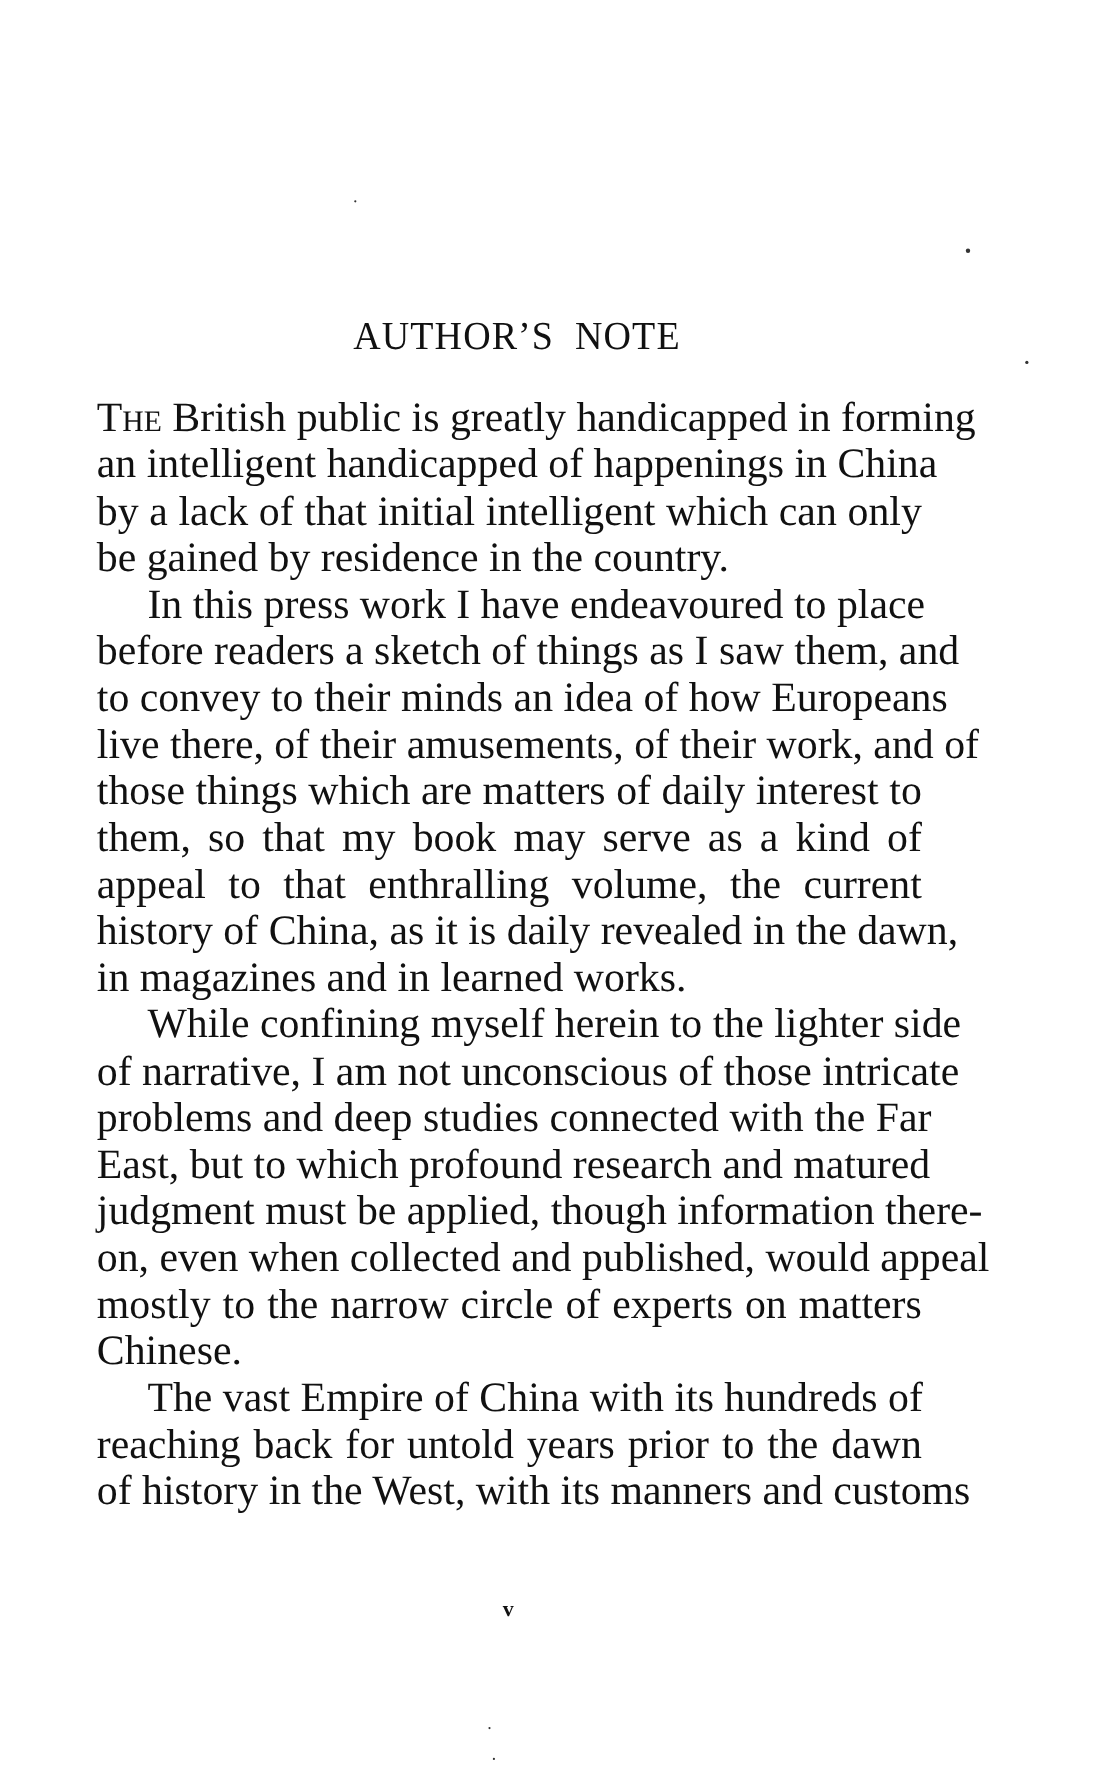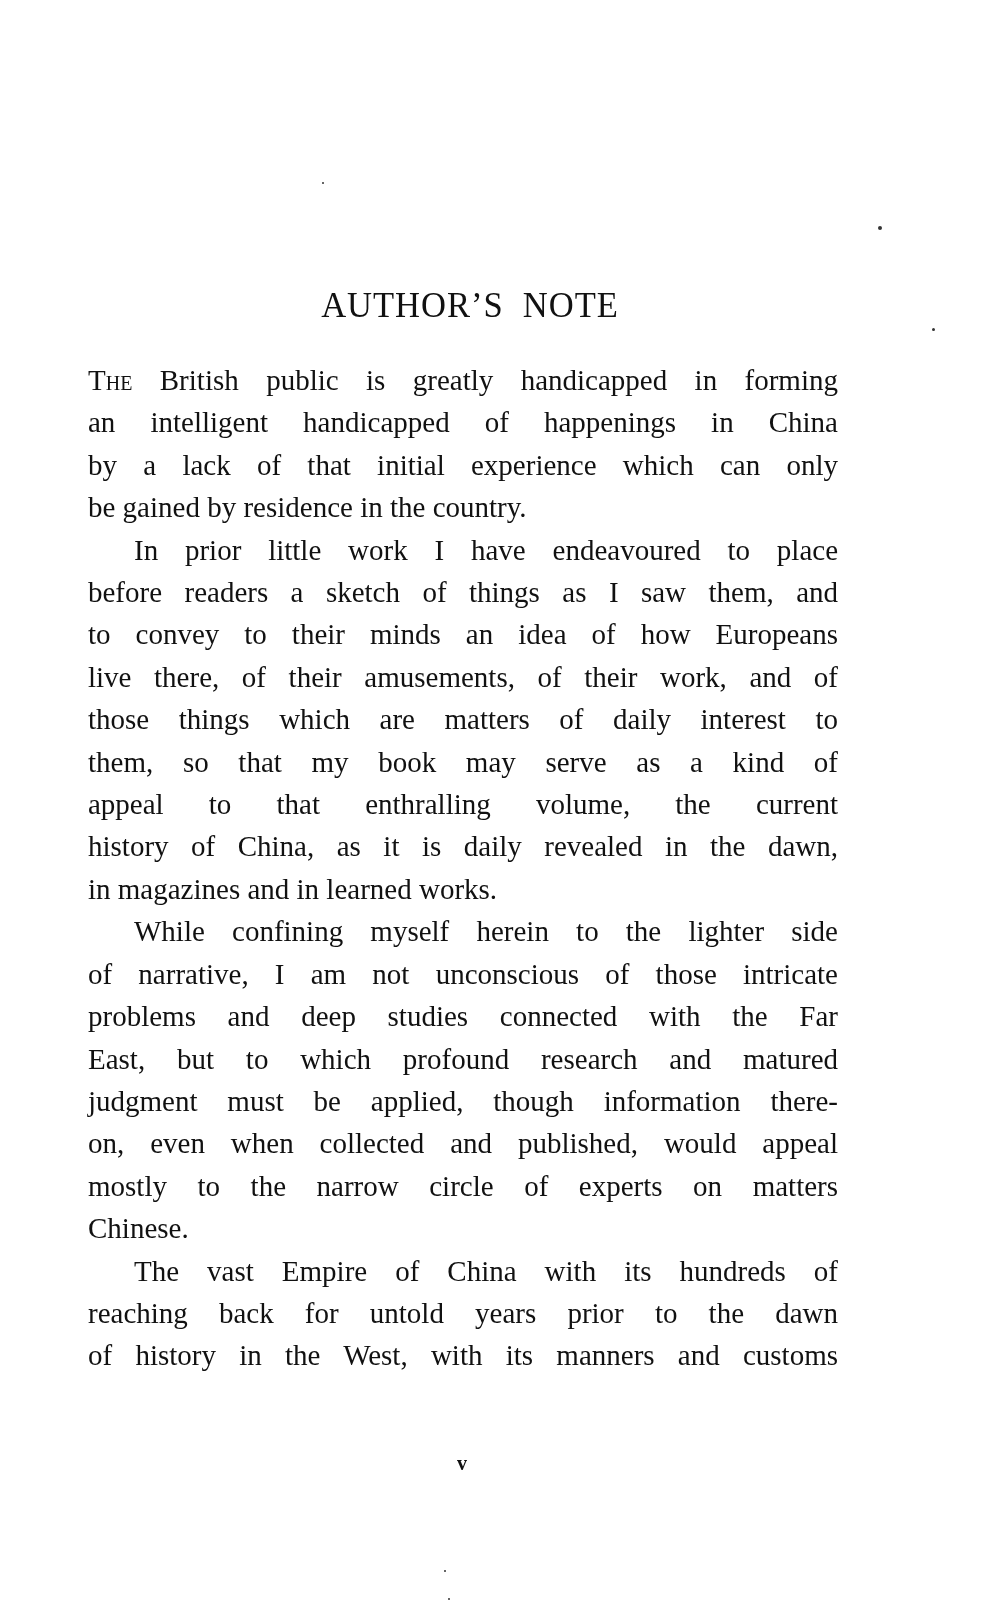--- a/index.html
+++ b/index.html
@@ -33,21 +33,21 @@
       word-spacing: 10px;
       font-weight: normal;
       margin: 0;
       transform: scaleX(0.96);
     }
     .body-text {
       position: absolute;
       left: 88px;
       top: 359px;
       width: 750px;
-      font-size: 29px;
+      font-size: 38px;
       line-height: 42.4px;
       text-align: justify;
       hyphens: none;
     }
     .para {
       margin: 0;
       text-align: justify;
       text-align-last: justify;
     }
     .para .ln {
@@ -85,26 +85,26 @@
 
 <div class="page">
 
   <h1 class="heading">AUTHOR’S NOTE</h1>
 
   <div class="body-text">
 
     <p class="para">
       <span class="ln"><span class="smallcaps">The</span><span> British public is greatly handicapped in forming</span></span>
       <span class="ln">an intelligent handicapped of happenings in China</span>
-      <span class="ln">by a lack of that initial experience which can only</span>
+      <span class="ln">by a lack of that initial intelligent which can only</span>
       <span class="ln end">be gained by residence in the country.</span>
     </p>
 
     <p class="para">
-      <span class="ln indent">In prior little work I have endeavoured to place</span>
+      <span class="ln indent">In this press work I have endeavoured to place</span>
       <span class="ln">before readers a sketch of things as I saw them, and</span>
       <span class="ln">to convey to their minds an idea of how Europeans</span>
       <span class="ln">live there, of their amusements, of their work, and of</span>
       <span class="ln">those things which are matters of daily interest to</span>
       <span class="ln">them, so that my book may serve as a kind of</span>
       <span class="ln">appeal to that enthralling volume, the current</span>
       <span class="ln">history of China, as it is daily revealed in the dawn,</span>
       <span class="ln end">in magazines and in learned works.</span>
     </p>
 

